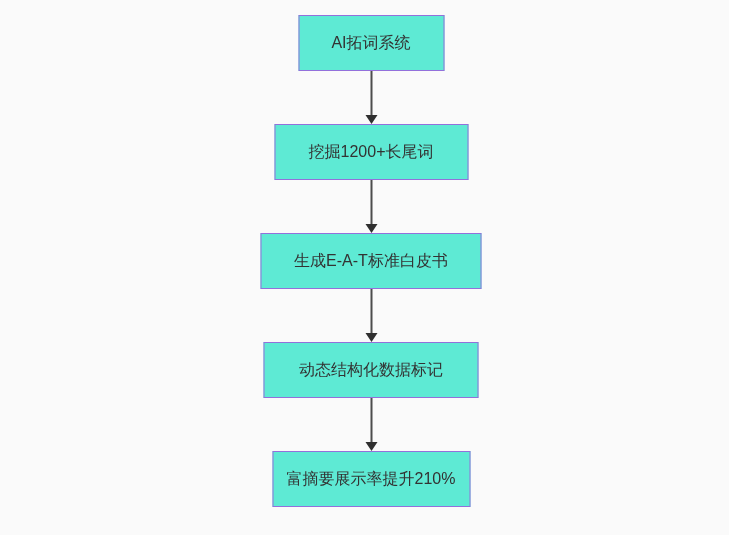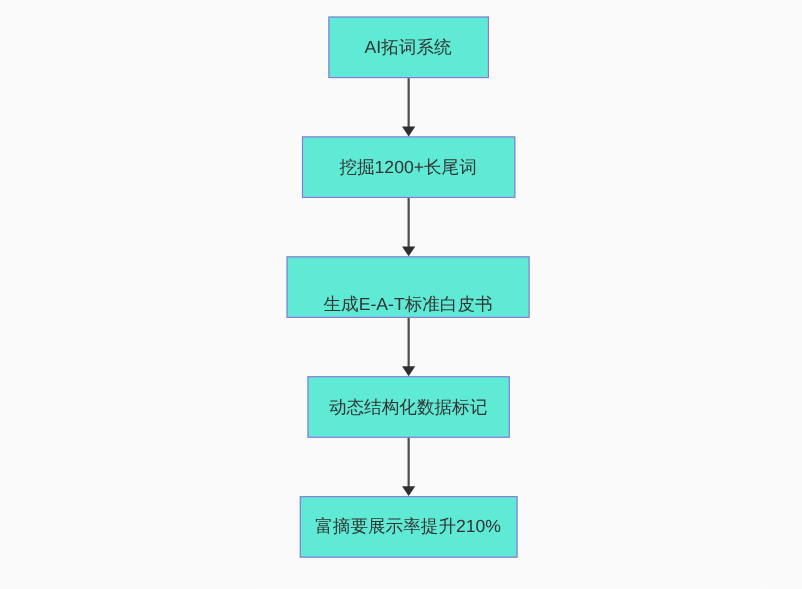--- a/index.html
+++ b/index.html
@@ -30,22 +30,22 @@
     border: 1.5px solid #9370db;
     display: flex;
     align-items: center;
     justify-content: center;
     font-size: 16px;
     color: #333333;
     white-space: nowrap;
   }
   .node.w1 { width: 146px; }
   .node.w2 { width: 194px; }
-  .node.w3 { width: 221px; align-items: flex-end; }
-  .node.w4 { width: 184px; }
+  .node.w3 { width: 221px; }
+  .node.w4 { width: 215px; }
   .node.w5 { width: 198px; }
   .arrow {
     position: relative;
     width: 14px;
     height: 53px;
   }
   .arrow .line {
     position: absolute;
     left: 50%;
     top: 0;

